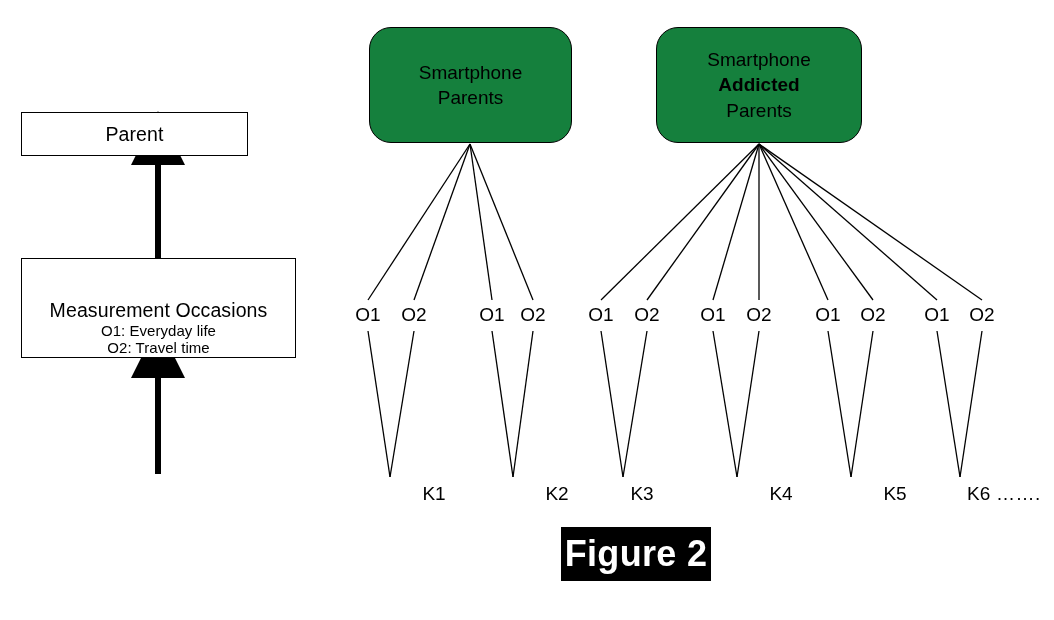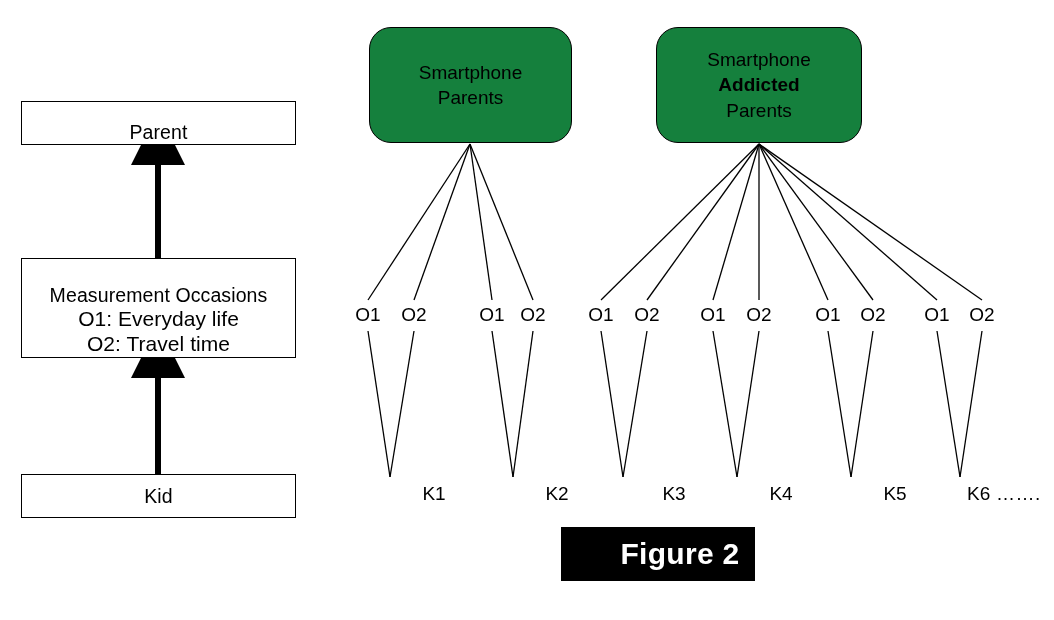--- a/index.html
+++ b/index.html
@@ -30,21 +30,21 @@
     justify-content: center;
     text-align: center;
     line-height: 1.18;
   }
   .rect-title {
     font-size: 19.5px;
     font-weight: 400;
     letter-spacing: 0.1px;
   }
   .rect-sub {
-    font-size: 21px;
+    font-size: 15px;
     font-weight: 400;
     letter-spacing: 0.05px;
   }
   
   .round-box {
     position: absolute;
     box-sizing: border-box;
     border: 1.6px solid #000000;
     border-radius: 22px;
     background: #15803d;
@@ -90,24 +90,23 @@
     pointer-events: none;
   }
   
   .fig-caption {
     position: absolute;
     background: #000000;
     color: #ffffff;
     display: flex;
     align-items: center;
     justify-content: center;
-    font-size: 30px;
+    font-size: 36px;
     font-weight: 700;
     letter-spacing: 0.3px;
-    padding-left: 44px;
   }
 </style>
 </head>
 <body>
 
 <div id="canvas">
 
   <svg id="wires" viewBox="0 0 1054 620" width="1054" height="620">
     <defs>
       <marker id="thickarrow" markerWidth="10" markerHeight="9" refX="1" refY="4.5" orient="auto" markerUnits="strokeWidth">
@@ -154,33 +153,30 @@
       <line x1="759" y1="331" x2="737" y2="477"></line>
 
       <line x1="828" y1="331" x2="851" y2="477"></line>
       <line x1="873" y1="331" x2="851" y2="477"></line>
 
       <line x1="937" y1="331" x2="960" y2="477"></line>
       <line x1="982" y1="331" x2="960" y2="477"></line>
     </g>
   </svg>
 
-  <div class="rect-box" style="left:21px; top:101px; width:275px; height:44px;justify-content:flex-end;">
+  <div class="rect-box" style="left:21px; top:112px; width:227px; height:44px;">
     <div class="rect-title">Parent</div>
   </div>
 
   <div class="rect-box" style="left:21px; top:258px; width:275px; height:100px;justify-content:flex-end;">
     <div class="rect-title">Measurement Occasions</div>
     <div class="rect-sub">O1: Everyday life</div>
     <div class="rect-sub">O2: Travel time</div>
   </div>
 
-  <div class="rect-box" style="left:21px; top:474px; width:275px; height:44px;">
-    <div class="rect-title">Kid</div>
-  </div>
 
   <div class="round-box" style="left:369px; top:27px; width:203px; height:116px;">
     <div class="round-line">Smartphone</div>
     <div class="round-line">Parents</div>
   </div>
 
   <div class="round-box" style="left:656px; top:27px; width:206px; height:116px;">
     <div class="round-line">Smartphone</div>
     <div class="round-line strong">Addicted</div>
     <div class="round-line">Parents</div>
@@ -194,21 +190,21 @@
   <div class="node-label" style="left:647px; top:305px;">O2</div>
   <div class="node-label" style="left:713px; top:305px;">O1</div>
   <div class="node-label" style="left:759px; top:305px;">O2</div>
   <div class="node-label" style="left:828px; top:305px;">O1</div>
   <div class="node-label" style="left:873px; top:305px;">O2</div>
   <div class="node-label" style="left:937px; top:305px;">O1</div>
   <div class="node-label" style="left:982px; top:305px;">O2</div>
 
   <div class="node-label k-label" style="left:390px; top:484px;">K1</div>
   <div class="node-label k-label" style="left:513px; top:484px;">K2</div>
-  <div class="node-label k-label" style="left:630px; top:484px;">K3</div>
+  <div class="node-label k-label" style="left:598px; top:484px;">K3</div>
   <div class="node-label k-label" style="left:737px; top:484px;">K4</div>
   <div class="node-label k-label" style="left:851px; top:484px;">K5</div>
   <div class="node-label k-label" style="left:960px; top:484px;">
     <span>K6</span><span class="k-dots"> …….</span>
   </div>
 
   <div class="fig-caption" style="left:561px; top:527px; width:150px; height:54px;">Figure 2</div>
 
 </div>
 

